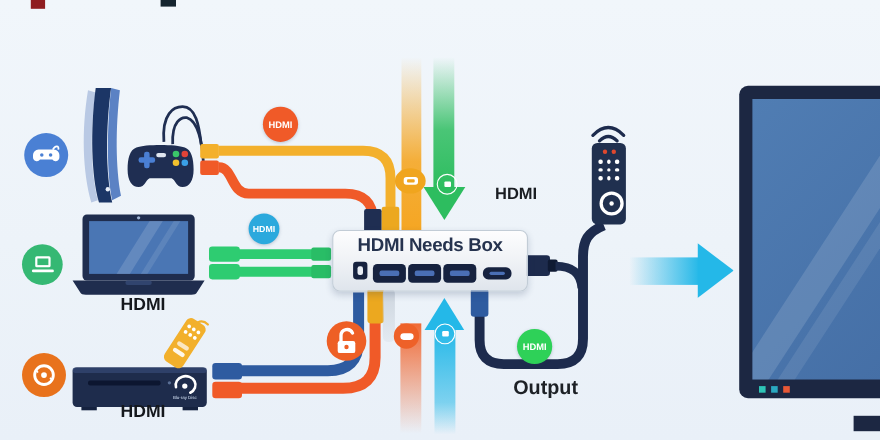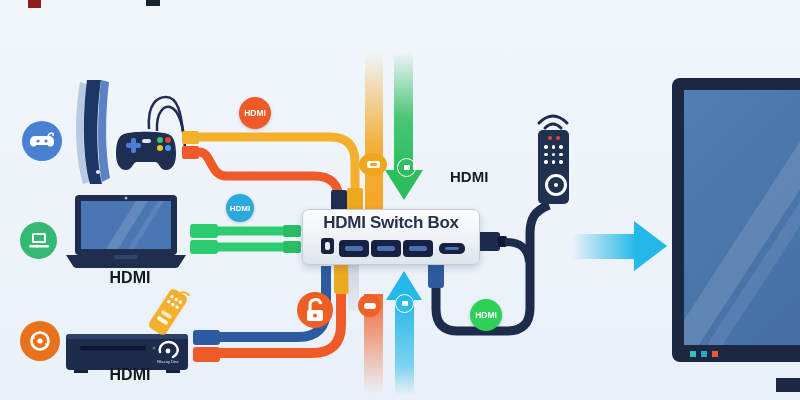--- a/index.html
+++ b/index.html
@@ -291,26 +291,27 @@
   <div class="abs band-circle">
       <span class="pad"></span>
     </div>
   <div class="abs ring-icon ri-cyan">
       <i></i>
     </div>
 
   <div class="abs lbl lbl-laptop">HDMI</div>
   <div class="abs lbl lbl-bluray">HDMI</div>
   <div class="abs lbl lbl-hdmi-right">HDMI</div>
+  <div class="abs lbl lbl-output">Output</div>
 
   <div class="abs gconn gc1"></div>
   <div class="abs gconn gc2"></div>
 
   <div class="abs switch-box">
-    <div class="bx-title">HDMI Switch Box</div>
+    <div class="bx-title">HDMI Needs Box</div>
     <div class="port port-usb">
         <span class="slot"></span>
       </div>
     <div class="port port-1">
         <span class="slot"></span>
       </div>
     <div class="port port-2">
         <span class="slot"></span>
       </div>
     <div class="port port-3">

